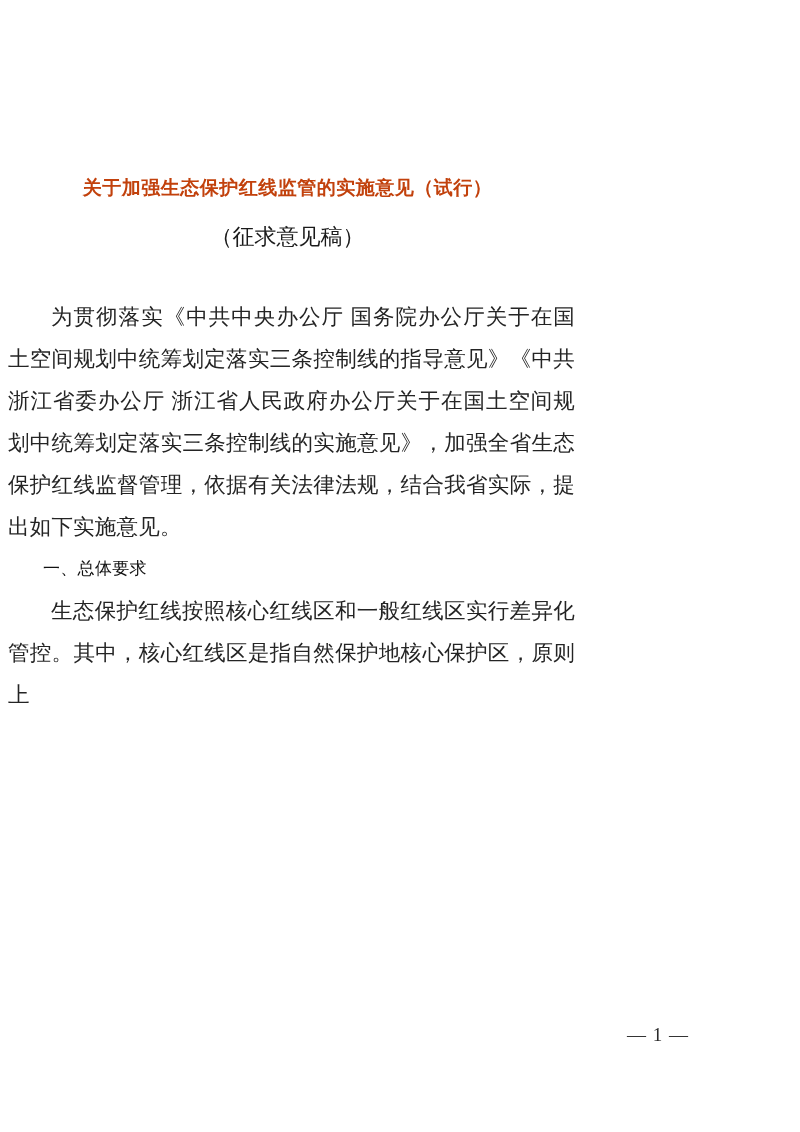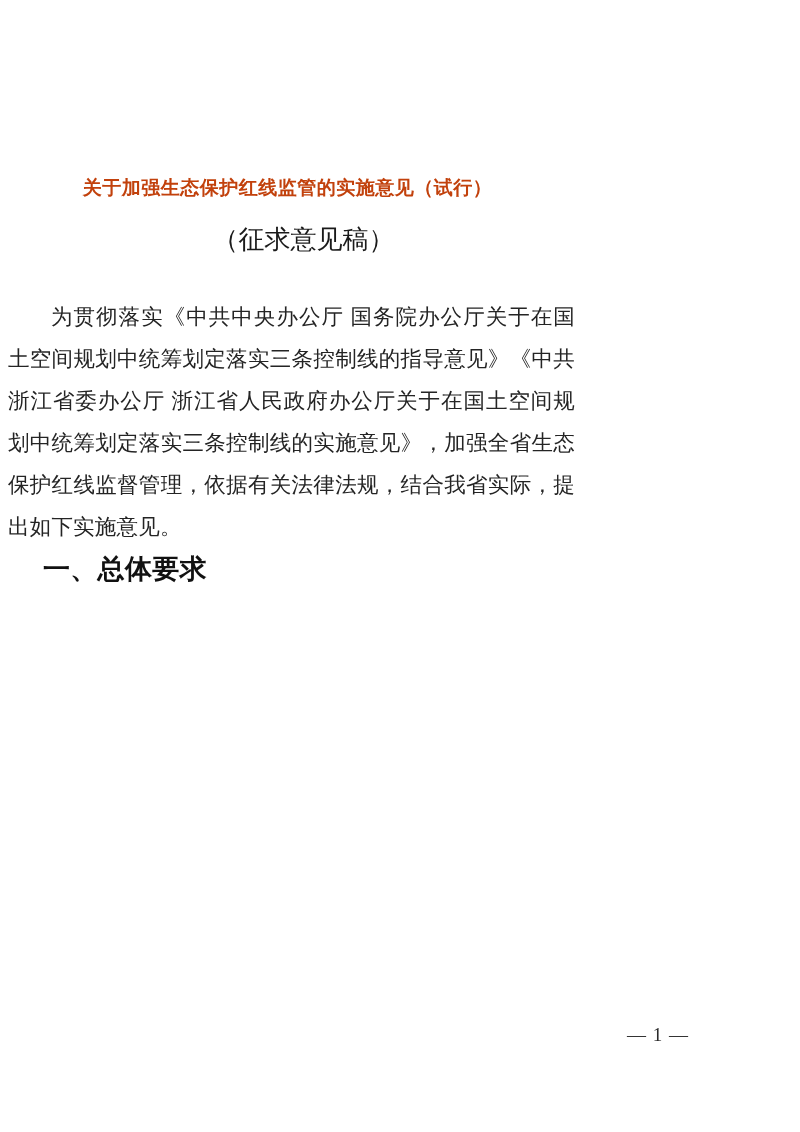--- a/index.html
+++ b/index.html
@@ -30,27 +30,27 @@
     position: absolute;
     top: 168px;
     left: 0;
     width: 575px;
   }
 
   .doc-subtitle {
     margin: 0;
     padding: 0;
     text-align: center;
-    font-family: Liberation Sans, sans-serif;
-    font-size: 26px;
+    font-family: Liberation Mono, monospace;
+    font-size: 22px;
     line-height: 32px;
     color: #1a1a1a;
     position: absolute;
     top: 223px;
-    left: 16px;
+    left: 0;
     width: 575px;
   }
 
   .body-flow {
     position: absolute;
     top: 296px;
     left: 0;
     width: 575px;
   }
 
@@ -65,22 +65,22 @@
     text-justify: inter-character;
     text-indent: 43px;
     letter-spacing: 0.2px;
     word-break: break-all;
   }
 
   h2.section-heading {
     margin: 0;
     padding: 0;
     font-family: "Liberation Sans", "DejaVu Sans", sans-serif;
-    font-weight: bold;
-    font-size: 27px;
+    font-weight: normal;
+    font-size: 17px;
     line-height: 42px;
     color: #111111;
     text-indent: 43px;
     letter-spacing: 0.3px;
   }
 
   .page-number {
     position: absolute;
     top: 1022px;
     left: 0;
@@ -98,17 +98,18 @@
 
 <div class="page">
 
   <h1 class="doc-title">关于加强生态保护红线监管的实施意见（试行）</h1>
 
   <div class="doc-subtitle">（征求意见稿）</div>
 
   <div class="body-flow">
       <p class="para">为贯彻落实《中共中央办公厅 国务院办公厅关于在国土空间规划中统筹划定落实三条控制线的指导意见》《中共浙江省委办公厅 浙江省人民政府办公厅关于在国土空间规划中统筹划定落实三条控制线的实施意见》，加强全省生态保护红线监督管理，依据有关法律法规，结合我省实际，提出如下实施意见。</p>
       <h2 class="section-heading">一、总体要求</h2>
+      <p class="para">生态保护红线按照核心红线区和一般红线区实行差异化管控。其中，核心红线区是指自然保护地核心保护区，原则上</p>
     </div>
 
   <div class="page-number">— 1 —</div>
 
 </div>
 
 </body></html>

